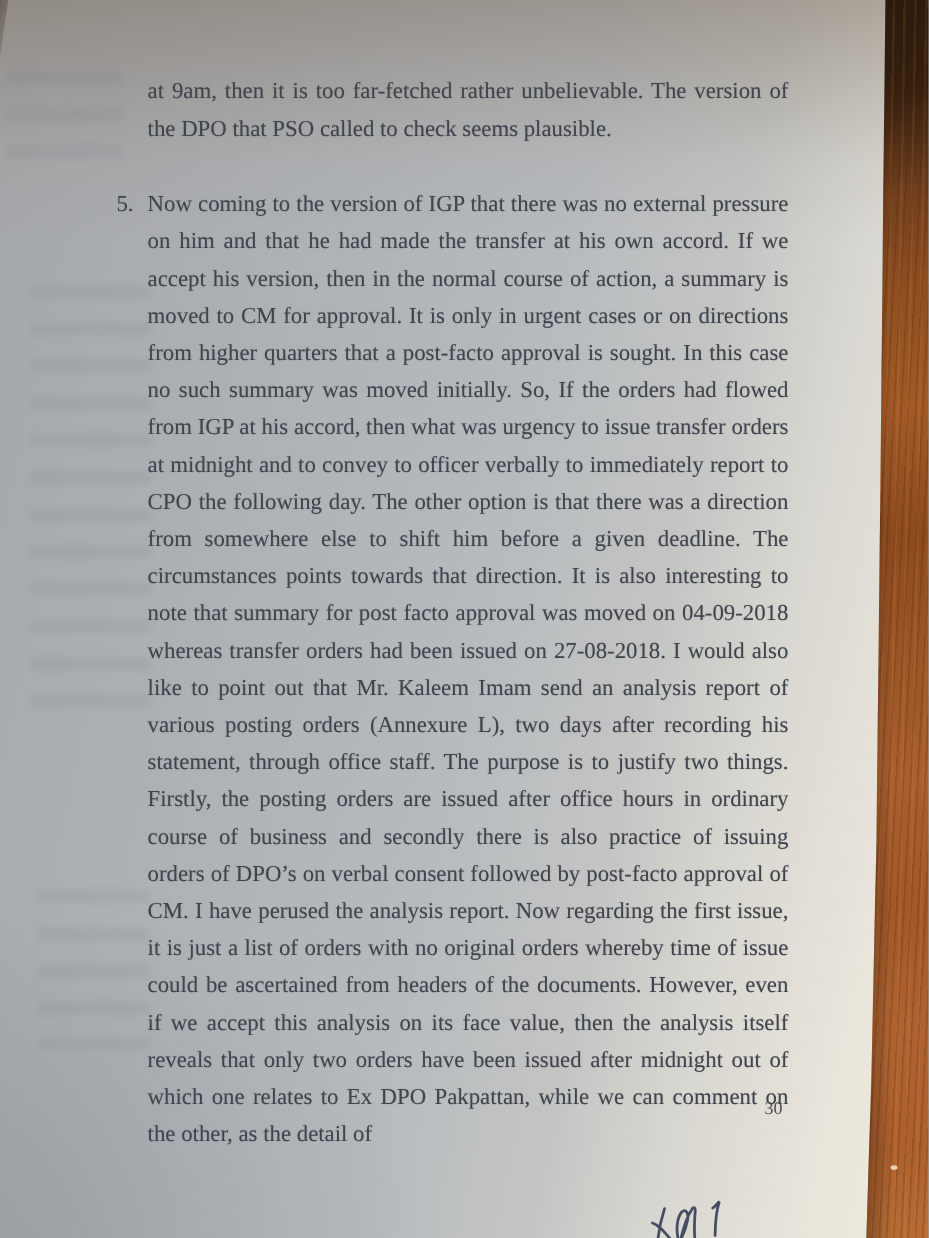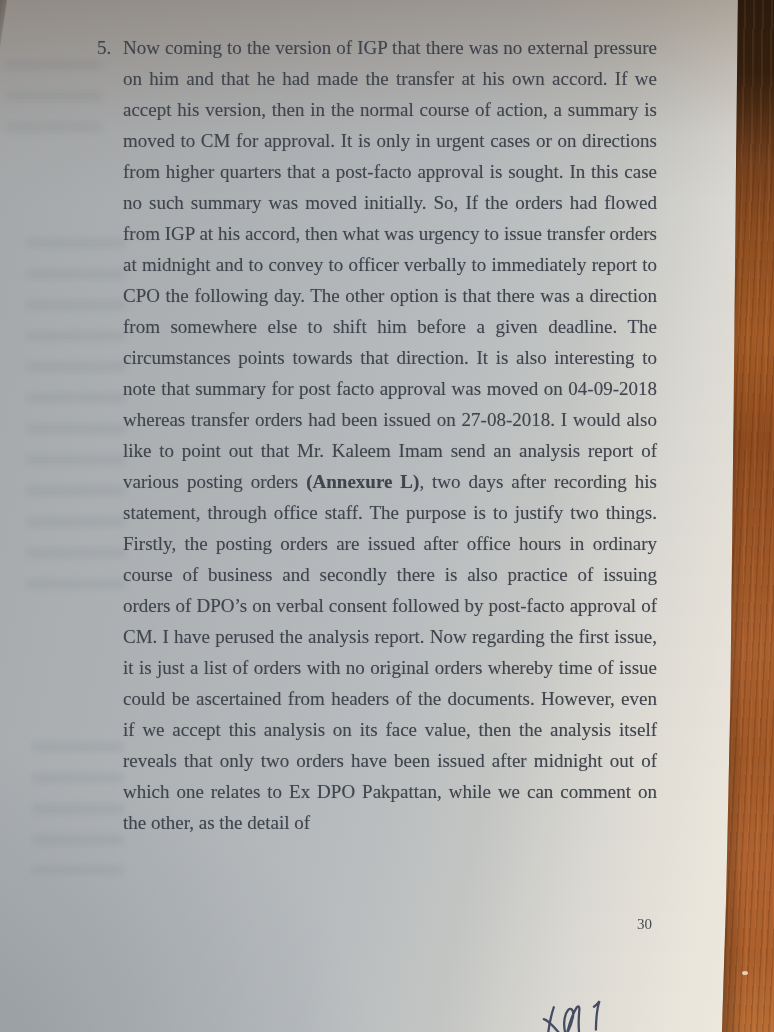--- a/index.html
+++ b/index.html
@@ -39,36 +39,37 @@
   .ghost-b{ left:26px; top:238px; width:100px; height:352px; }
   .ghost-c{ left:32px; top:742px; width:92px;  height:132px; }
 
   
   .text-layer{ position:absolute; left:0; top:0; width:774px; color:#40444d;
     font-size:19px; line-height:31px; text-shadow:0 0 1px rgba(64,68,77,0.35); }
   .para-cont{ margin:61px 0 0 123px; width:534px; text-align:justify; }
   .item{ display:flex; margin:32px 0 0 97px; }
   .item-num{ flex:0 0 26px; width:26px; }
   .item-body{ width:534px; text-align:justify; }
-  .bold{ font-weight:bold; }
+  .bold{ font-weight:normal; }
   .page-number{ position:absolute; left:637px; top:916px; font-size:15px; color:#484c55; }
   .signature{ position:absolute; left:540px; top:1000px; }
 </style>
 </head>
 <body>
 
 <div class="shot">
 
   <div class="corner-sliver"></div>
 
   <div class="ghost ghost-a"></div>
   <div class="ghost ghost-b"></div>
   <div class="ghost ghost-c"></div>
 
   <div class="text-layer">
+    <p class="para-cont">at 9am, then it is too far-fetched rather unbelievable. The version of the DPO that PSO called to check seems plausible.</p>
 
     <div class="item">
       <div class="item-num">5.</div>
       <div class="item-body"><span>Now coming to the version of IGP that there was no external pressure on him and that he had made the transfer at his own accord. If we accept his version, then in the normal course of action, a summary is moved to CM for approval. It is only in urgent cases or on directions from higher quarters that a post-facto approval is sought.  In this case no such summary was moved initially. So, If the orders had flowed from IGP at his accord, then what was urgency to issue transfer orders at midnight and to convey to officer verbally to immediately report to CPO the following day. The other option is that there was a direction from somewhere else to shift him before a given deadline. The circumstances points towards that direction. It is also interesting to note that summary for post facto approval was moved on 04-09-2018 whereas transfer orders had been issued on 27-08-2018. I would also like to point out that Mr. Kaleem Imam send an analysis report of various posting orders </span><span class="bold">(Annexure L)</span><span>, two days after recording his statement, through office staff. The purpose is to justify two things. Firstly, the posting orders are issued after office hours in ordinary course of business and secondly there is also practice of issuing orders of DPO’s on verbal consent followed by post-facto approval of CM. I have perused the analysis report. Now regarding the first issue, it is just a list of orders with no original orders whereby time of issue could be ascertained from headers of the documents. However, even if we accept this analysis on its face value, then the analysis itself reveals that only two orders have been issued after midnight out of which one relates to Ex DPO Pakpattan, while we can comment on the other, as the detail of</span></div>
     </div>
   </div>
 
   <div class="page-number">30</div>
 
   <svg class="signature" width="82" height="40" viewBox="0 0 82 40">

